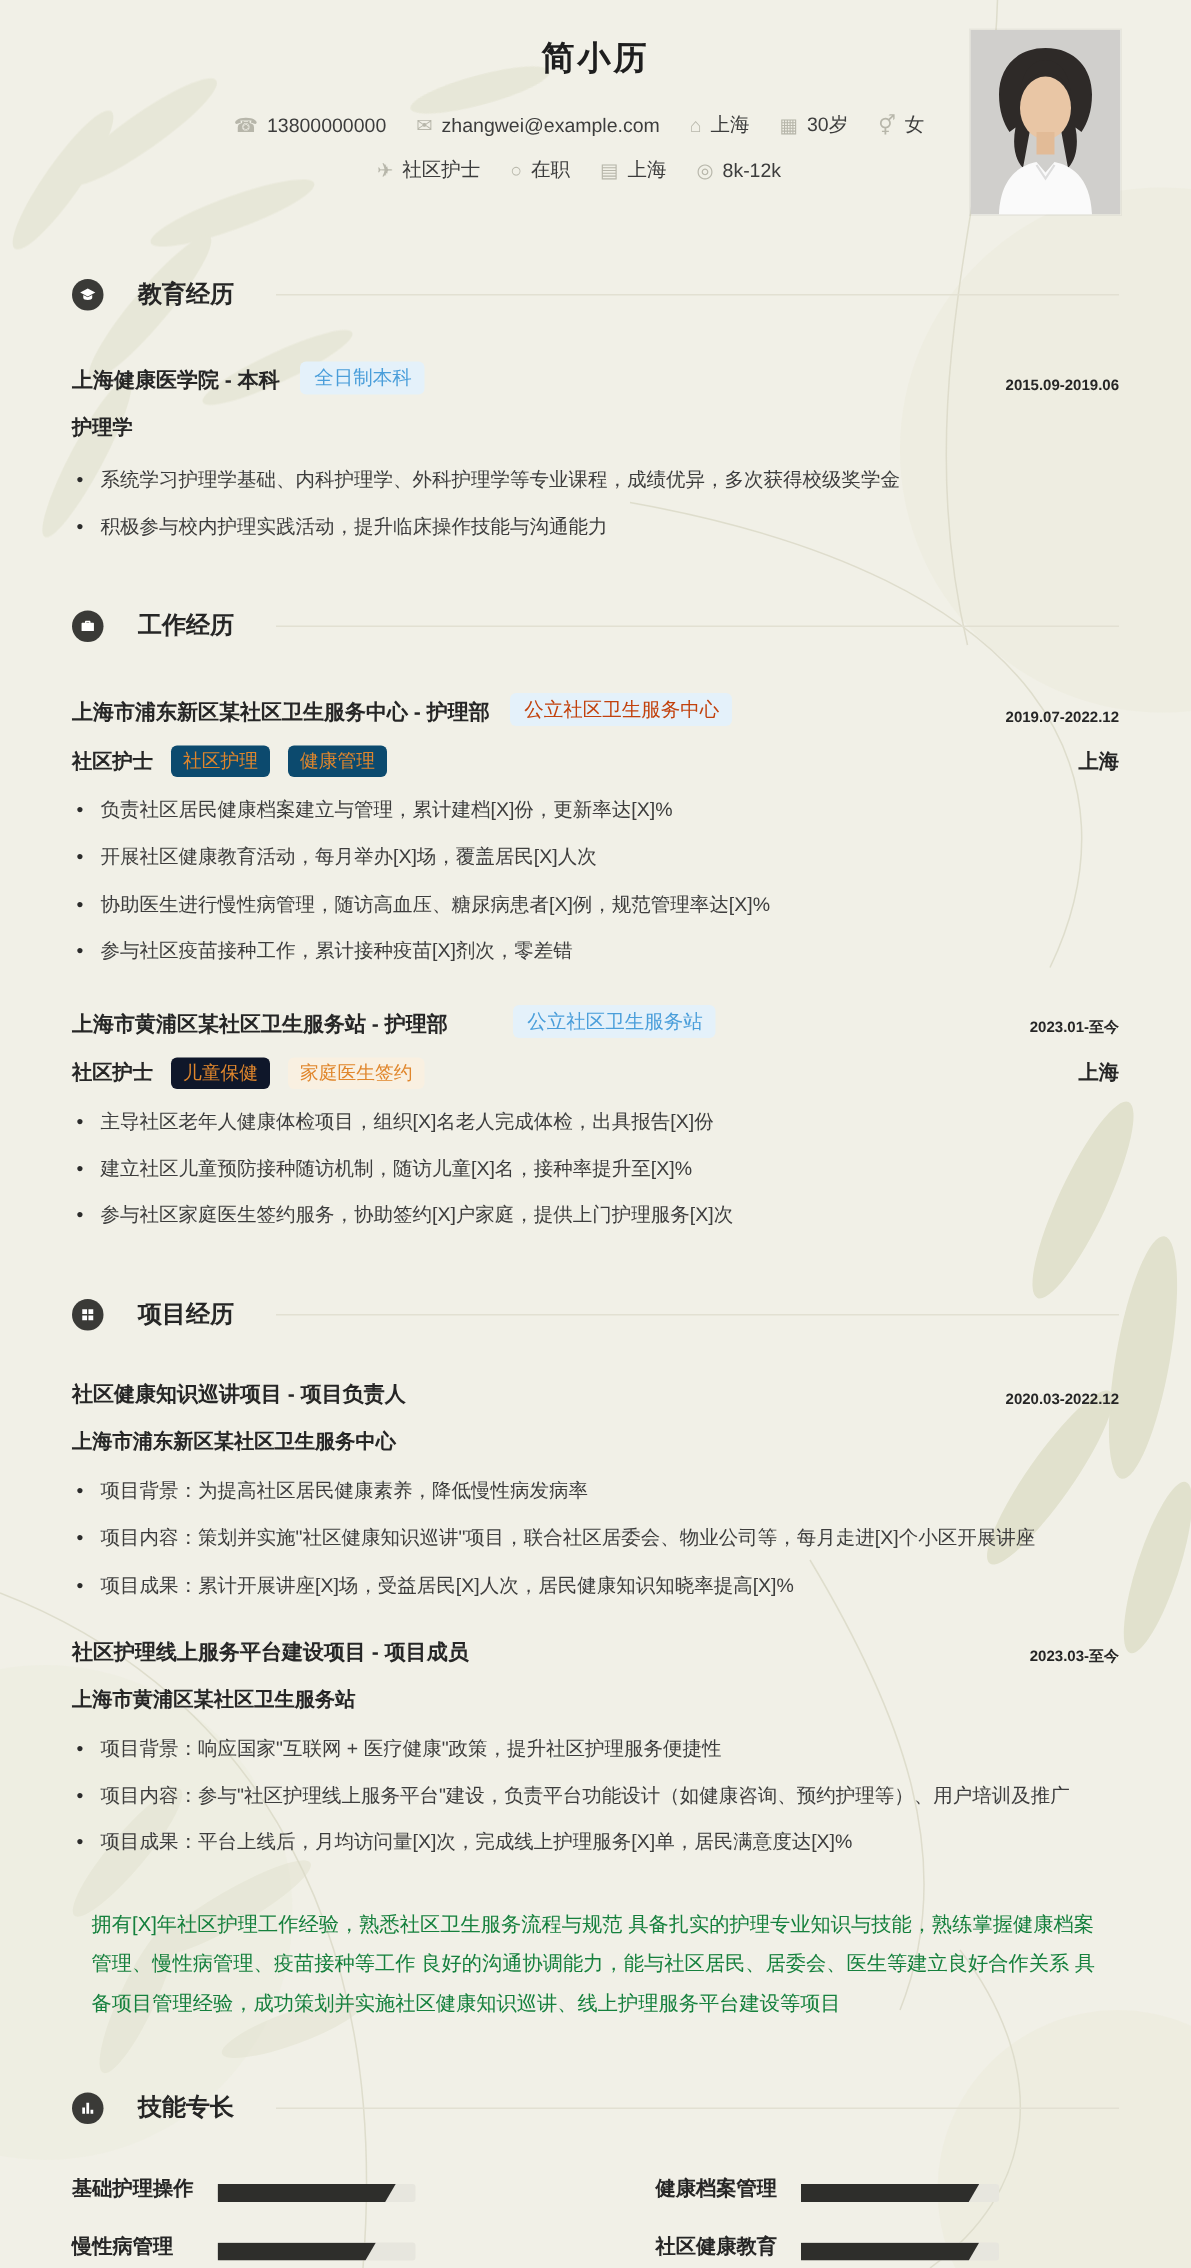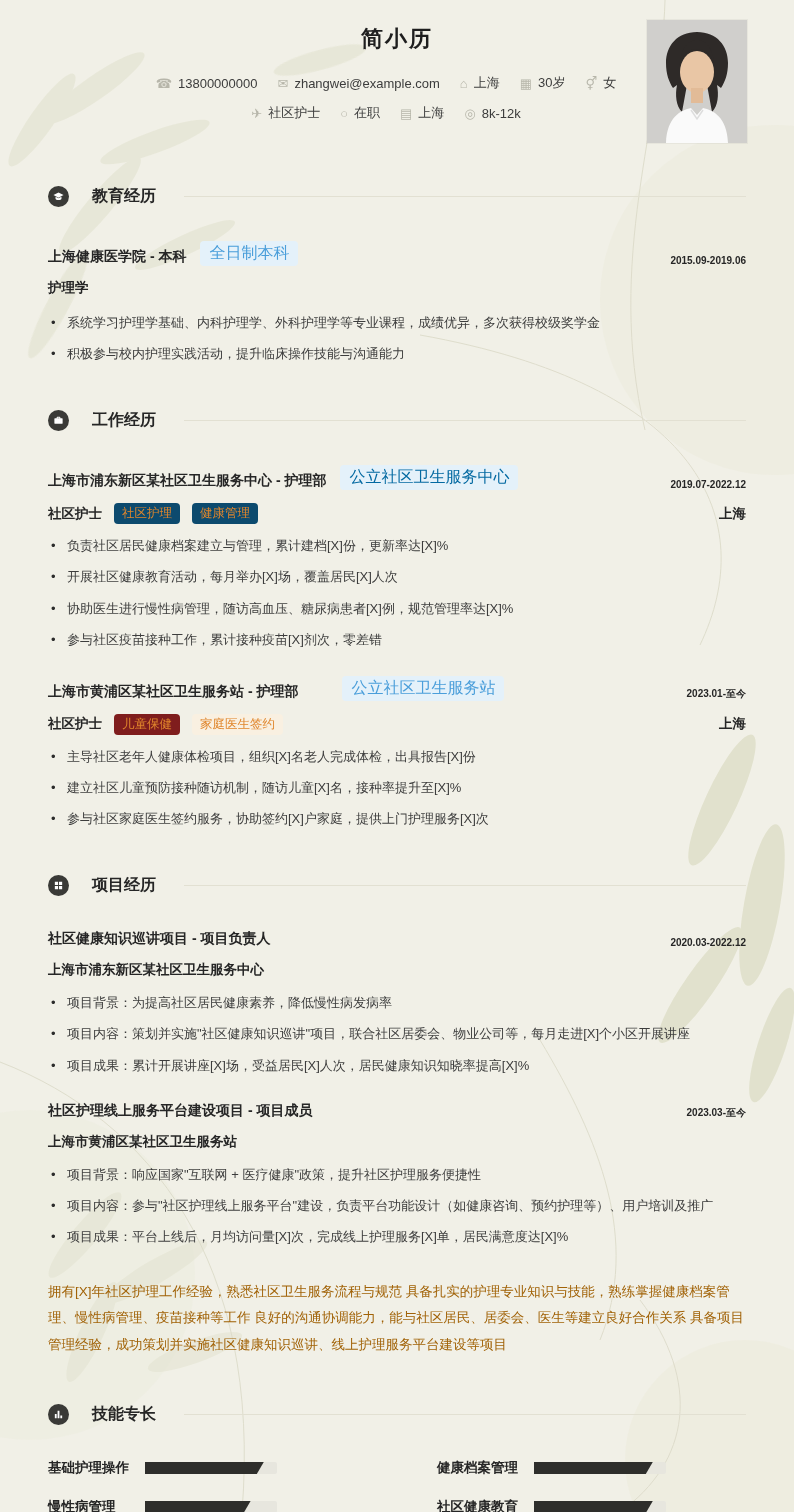--- a/index.html
+++ b/index.html
@@ -25,38 +25,38 @@
   .section.first{margin-top:50px;}
   .sec-head{display:flex;align-items:center;margin-bottom:20px;}
   .sec-icon{width:21px;height:21px;border-radius:50%;background:#3a3a37;display:flex;align-items:center;justify-content:center;margin-right:9px;flex:none;}
   .sec-icon svg{width:11px;height:11px;fill:#ffffff;}
   .sec-title{font-size:16px;font-weight:bold;color:#262626;margin:14px;}
   .sec-line{flex:1;height:1px;background:#e2e0d2;margin-left:14px;}
 
   .item + .item{margin-top:26px;}
   .item-head{display:flex;align-items:flex-end;margin-bottom:13px;}
   .item-title{font-size:14px;font-weight:bold;color:#262626;}
-  .badge{margin-left:14px;font-size:16px;padding:2px 9px;border-radius:4px;}
+  .badge{margin-left:14px;font-size:13px;padding:2px 9px;border-radius:4px;}
   .date{margin-left:auto;font-size:10px;font-weight:bold;color:#262626;white-space:nowrap;}
   .sub-head{display:flex;align-items:center;margin-bottom:12px;}
   .role{font-size:13.5px;font-weight:bold;color:#262626;}
   .tag{margin-left:12px;font-size:12.5px;padding:2px 8px;border-radius:4px;}
   .loc{margin-left:auto;font-size:13.5px;font-weight:bold;color:#262626;}
   .major{font-size:13.5px;font-weight:bold;color:#262626;margin-bottom:16px;}
   .org{font-size:13.5px;font-weight:bold;color:#262626;margin-bottom:14px;}
 
   .bullets{list-style:none;margin:0;padding:0;}
   .bullets li{position:relative;padding-left:19px;font-size:13px;color:#3d3d3d;line-height:1.55;margin-bottom:11px;}
   .bullets li::before{content:"•";position:absolute;left:3px;top:0;color:#2b2b2b;}
 
-  .summary-text{font-size:13.5px;line-height:1.95;color:#a16207;margin:0;}
+  .summary-text{font-size:13.5px;line-height:1.95;color:#15803d;margin:13px;}
 
   
   .skills-grid{display:grid;grid-template-columns:309px 309px;column-gap:80px;}
-  .skill-row{display:flex;align-items:center;margin-bottom:21px;}
+  .skill-row{display:flex;align-items:flex-end;margin-bottom:21px;}
   .skill-label{font-size:13.5px;font-weight:bold;color:#262626;width:97px;flex:none;}
   .skill-track{width:132px;height:12px;background:#e7e6de;border-radius:2px;position:relative;}
   .skill-fill{display:block;height:100%;background:#2e2e2b;clip-path:polygon(0 0,100% 0,calc(100% - 7px) 100%,0 100%);}
 </style>
 </head>
 <body>
 
 <svg class="bg-deco" width="794" height="1512" viewBox="0 0 794 1512">
   <circle cx="775" cy="300" r="175" fill="#edecdf" opacity="0.85"></circle>
   <circle cx="30" cy="1275" r="165" fill="#edecdf" opacity="0.6"></circle>
@@ -182,21 +182,21 @@
             <path d="M9.5 4h5c.8 0 1.5.7 1.5 1.5V7h4a1 1 0 0 1 1 1v10a1 1 0 0 1-1 1H4a1 1 0 0 1-1-1V8a1 1 0 0 1 1-1h4V5.5C8 4.7 8.7 4 9.5 4zm.5 3h4V6h-4z"></path>
           </svg>
         </span>
       <h2 class="sec-title">工作经历</h2>
       <span class="sec-line"></span>
     </div>
 
     <div class="item">
       <div class="item-head">
         <span class="item-title">上海市浦东新区某社区卫生服务中心 - 护理部</span>
-        <span class="badge badge-blue" style="color: #0369a1; background: rgb(228, 241, 250);">公立社区卫生服务中心</span>
+        <span class="badge badge-blue" style="color: #c2410c; background: rgb(228, 241, 250);">公立社区卫生服务中心</span>
         <span class="date">2019.07-2022.12</span>
       </div>
       <div class="sub-head">
         <span class="role">社区护士</span>
         <span class="tag" style="color: rgb(224, 134, 44); background: #0c4a6e;">社区护理</span>
         <span class="tag" style="color: rgb(224, 134, 44); background: #0c4a6e;">健康管理</span>
         <span class="loc">上海</span>
       </div>
       <ul class="bullets">
         <li>负责社区居民健康档案建立与管理，累计建档[X]份，更新率达[X]%</li>
@@ -207,21 +207,21 @@
     </div>
 
     <div class="item">
       <div class="item-head">
         <span class="item-title">上海市黄浦区某社区卫生服务站 - 护理部</span>
         <span class="badge badge-blue" style="color: rgb(74, 158, 218); background: rgb(228, 241, 250); margin-left: 44px;">公立社区卫生服务站</span>
         <span class="date">2023.01-至今</span>
       </div>
       <div class="sub-head">
         <span class="role">社区护士</span>
-        <span class="tag" style="color: rgb(224, 134, 44); background: #7f1d1d;">儿童保健</span>
+        <span class="tag" style="color: rgb(224, 134, 44); background: #0f172a;">儿童保健</span>
         <span class="tag" style="color: rgb(224, 134, 44); background: rgb(249, 240, 225);">家庭医生签约</span>
         <span class="loc">上海</span>
       </div>
       <ul class="bullets">
         <li>主导社区老年人健康体检项目，组织[X]名老人完成体检，出具报告[X]份</li>
         <li>建立社区儿童预防接种随访机制，随访儿童[X]名，接种率提升至[X]%</li>
         <li>参与社区家庭医生签约服务，协助签约[X]户家庭，提供上门护理服务[X]次</li>
       </ul>
     </div>
   </section>

